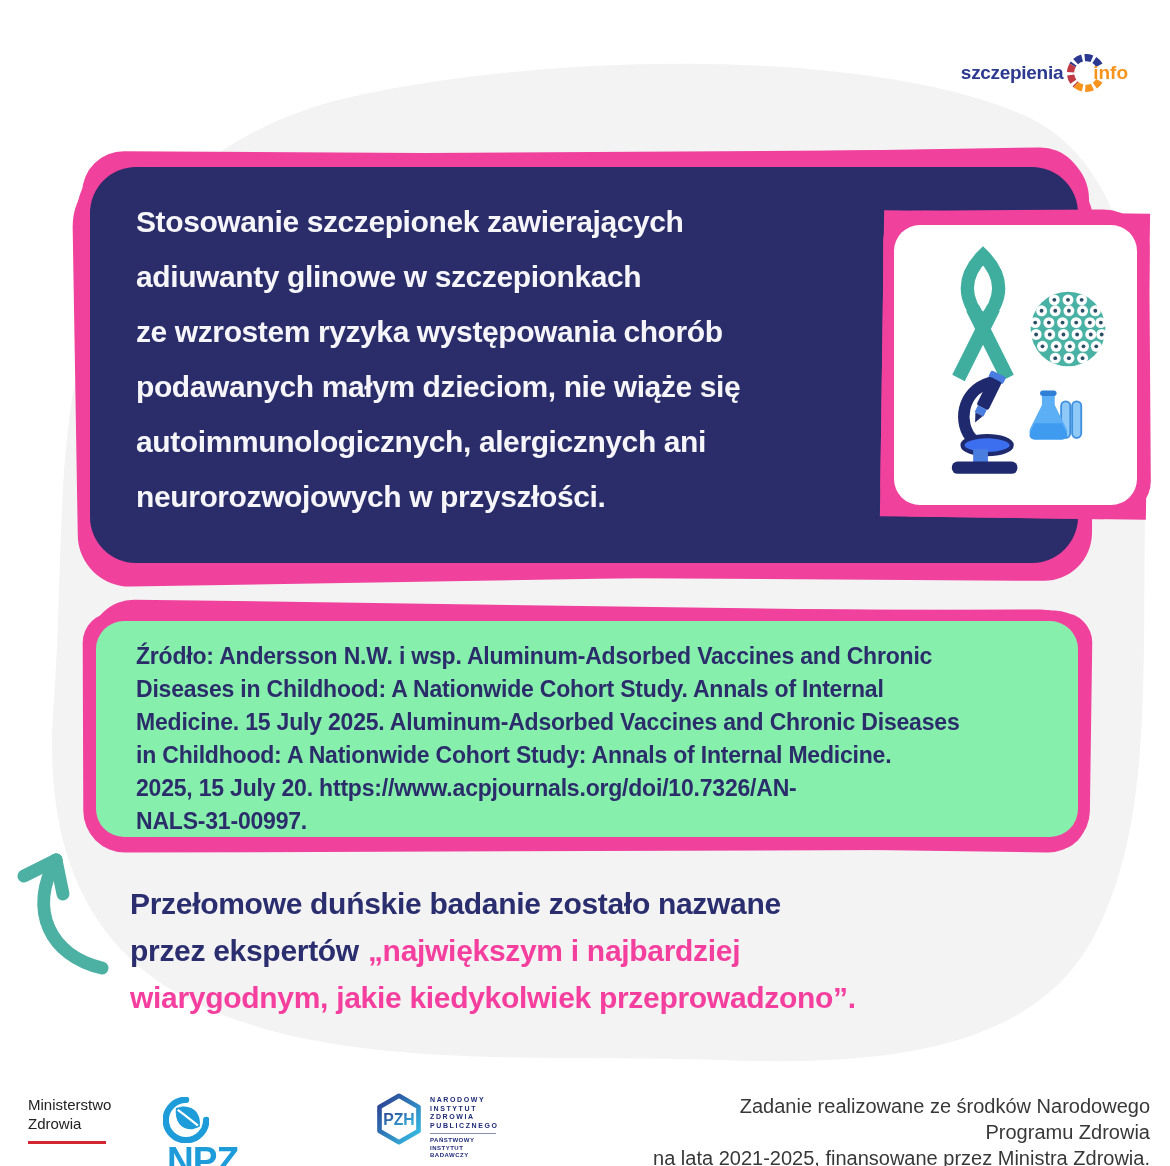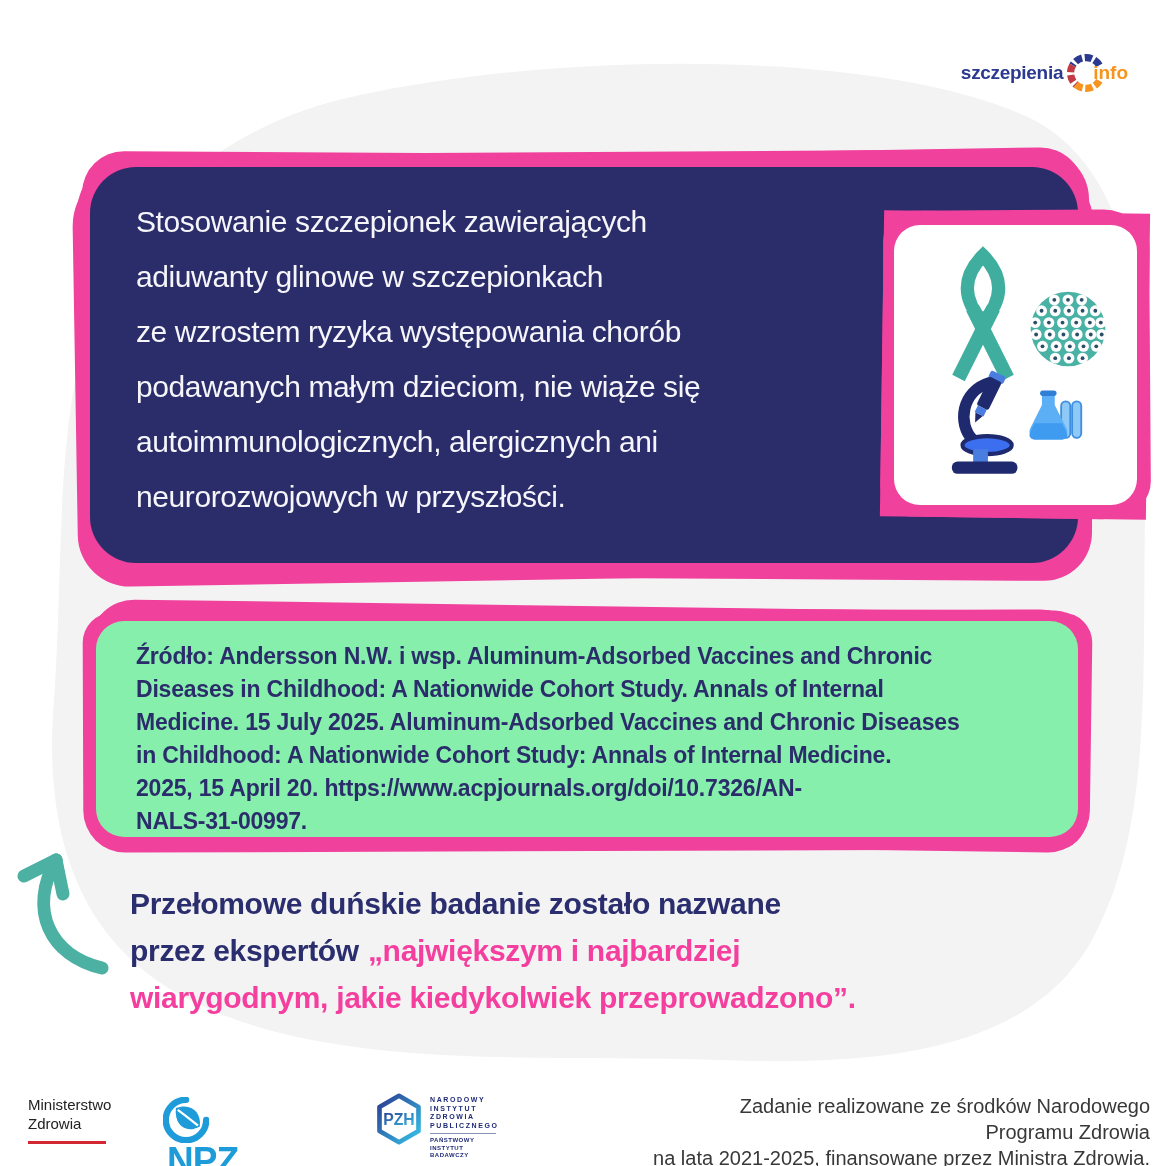--- a/index.html
+++ b/index.html
@@ -23,21 +23,21 @@
   .brush-main::after{border-radius:64px 44px 58px 52px;transform:rotate(-0.6deg) translate(-3px,3px);}
   .brush-icon{left:882px;top:212px;width:266px;height:306px;border-radius:40px 34px 44px 30px;transform:rotate(0.8deg);z-index:4;}
   .brush-icon::before{border-radius:30px 46px 34px 44px;transform:rotate(-1.2deg) translate(2px,-2px);}
   .brush-src{left:86px;top:608px;width:1002px;height:240px;border-radius:40px 34px 38px 30px;transform:rotate(0.3deg);}
   .brush-src::before{border-radius:30px 44px 28px 42px;transform:rotate(-0.5deg) translate(-3px,3px);}
   .brush-src::after{border-radius:44px 30px 42px 34px;transform:rotate(0.5deg) translate(3px,-2px);}
 
   
   .card-main{position:absolute;left:90px;top:167px;width:988px;height:396px;background:#2b2d6b;
              border-radius:46px;z-index:3;}
-  .claim{position:absolute;left:46px;top:27px;width:760px;color:#f6f6fa;font-size:30px;font-weight:400;
+  .claim{position:absolute;left:46px;top:27px;width:760px;color:#f6f6fa;font-size:30px;font-weight:700;
          line-height:55px;letter-spacing:-0.4px;white-space:nowrap;}
 
   
   .card-icons{position:absolute;left:894px;top:225px;width:243px;height:280px;background:#ffffff;
               border-radius:26px;z-index:5;}
   .icon-abs{position:absolute;}
 
   
   .card-src{position:absolute;left:96px;top:621px;width:982px;height:216px;background:#86efac;
             border-radius:28px;z-index:3;}
@@ -177,21 +177,21 @@
       <rect x="22" y="2" width="18" height="6" rx="3" fill="#2f7fd6"></rect>
     </svg>
   </div>
 
   <div class="card-src">
     <div class="src-text">
       <div>Źródło: Andersson N.W. i wsp. Aluminum-Adsorbed Vaccines and Chronic</div>
       <div>Diseases in Childhood: A Nationwide Cohort Study. Annals of Internal</div>
       <div>Medicine. 15 July 2025. Aluminum-Adsorbed Vaccines and Chronic Diseases</div>
       <div>in Childhood: A Nationwide Cohort Study: Annals of Internal Medicine.</div>
-      <div>2025, 15 April 20. https://www.acpjournals.org/doi/10.7326/AN-</div>
+      <div>2025, 15 July 20. https://www.acpjournals.org/doi/10.7326/AN-</div>
       <div>NALS-31-00997.</div>
     </div>
   </div>
 
   <svg class="arrow" viewBox="0 0 120 150">
     <path d="M92,130 C40,118 18,72 46,22" fill="none" stroke="#4cb0a3" stroke-width="13" stroke-linecap="round"></path>
     <path d="M46,22 L14,38" fill="none" stroke="#4cb0a3" stroke-width="13" stroke-linecap="round"></path>
     <path d="M46,22 L53,56" fill="none" stroke="#4cb0a3" stroke-width="13" stroke-linecap="round"></path>
   </svg>
 

